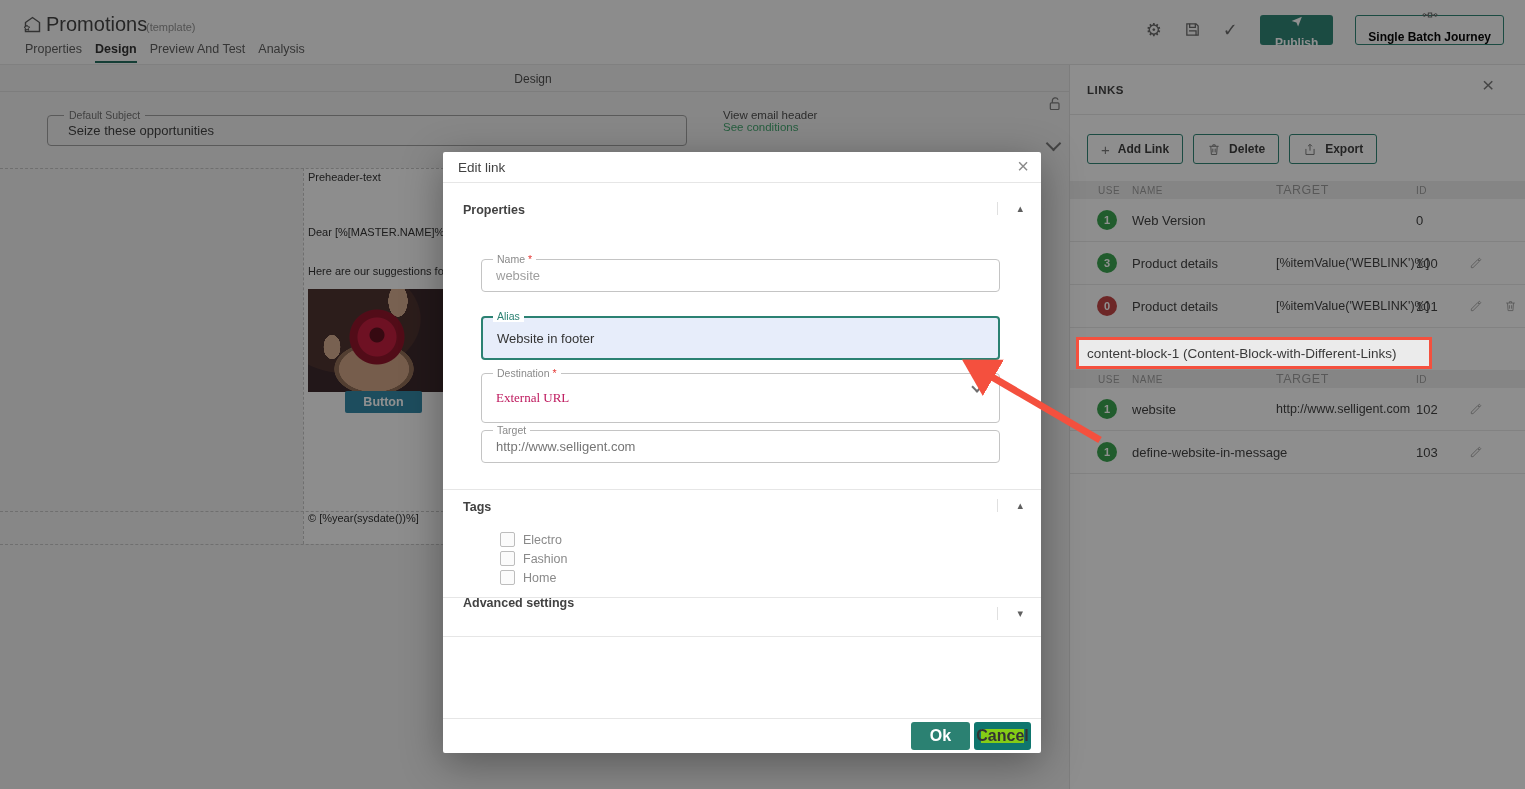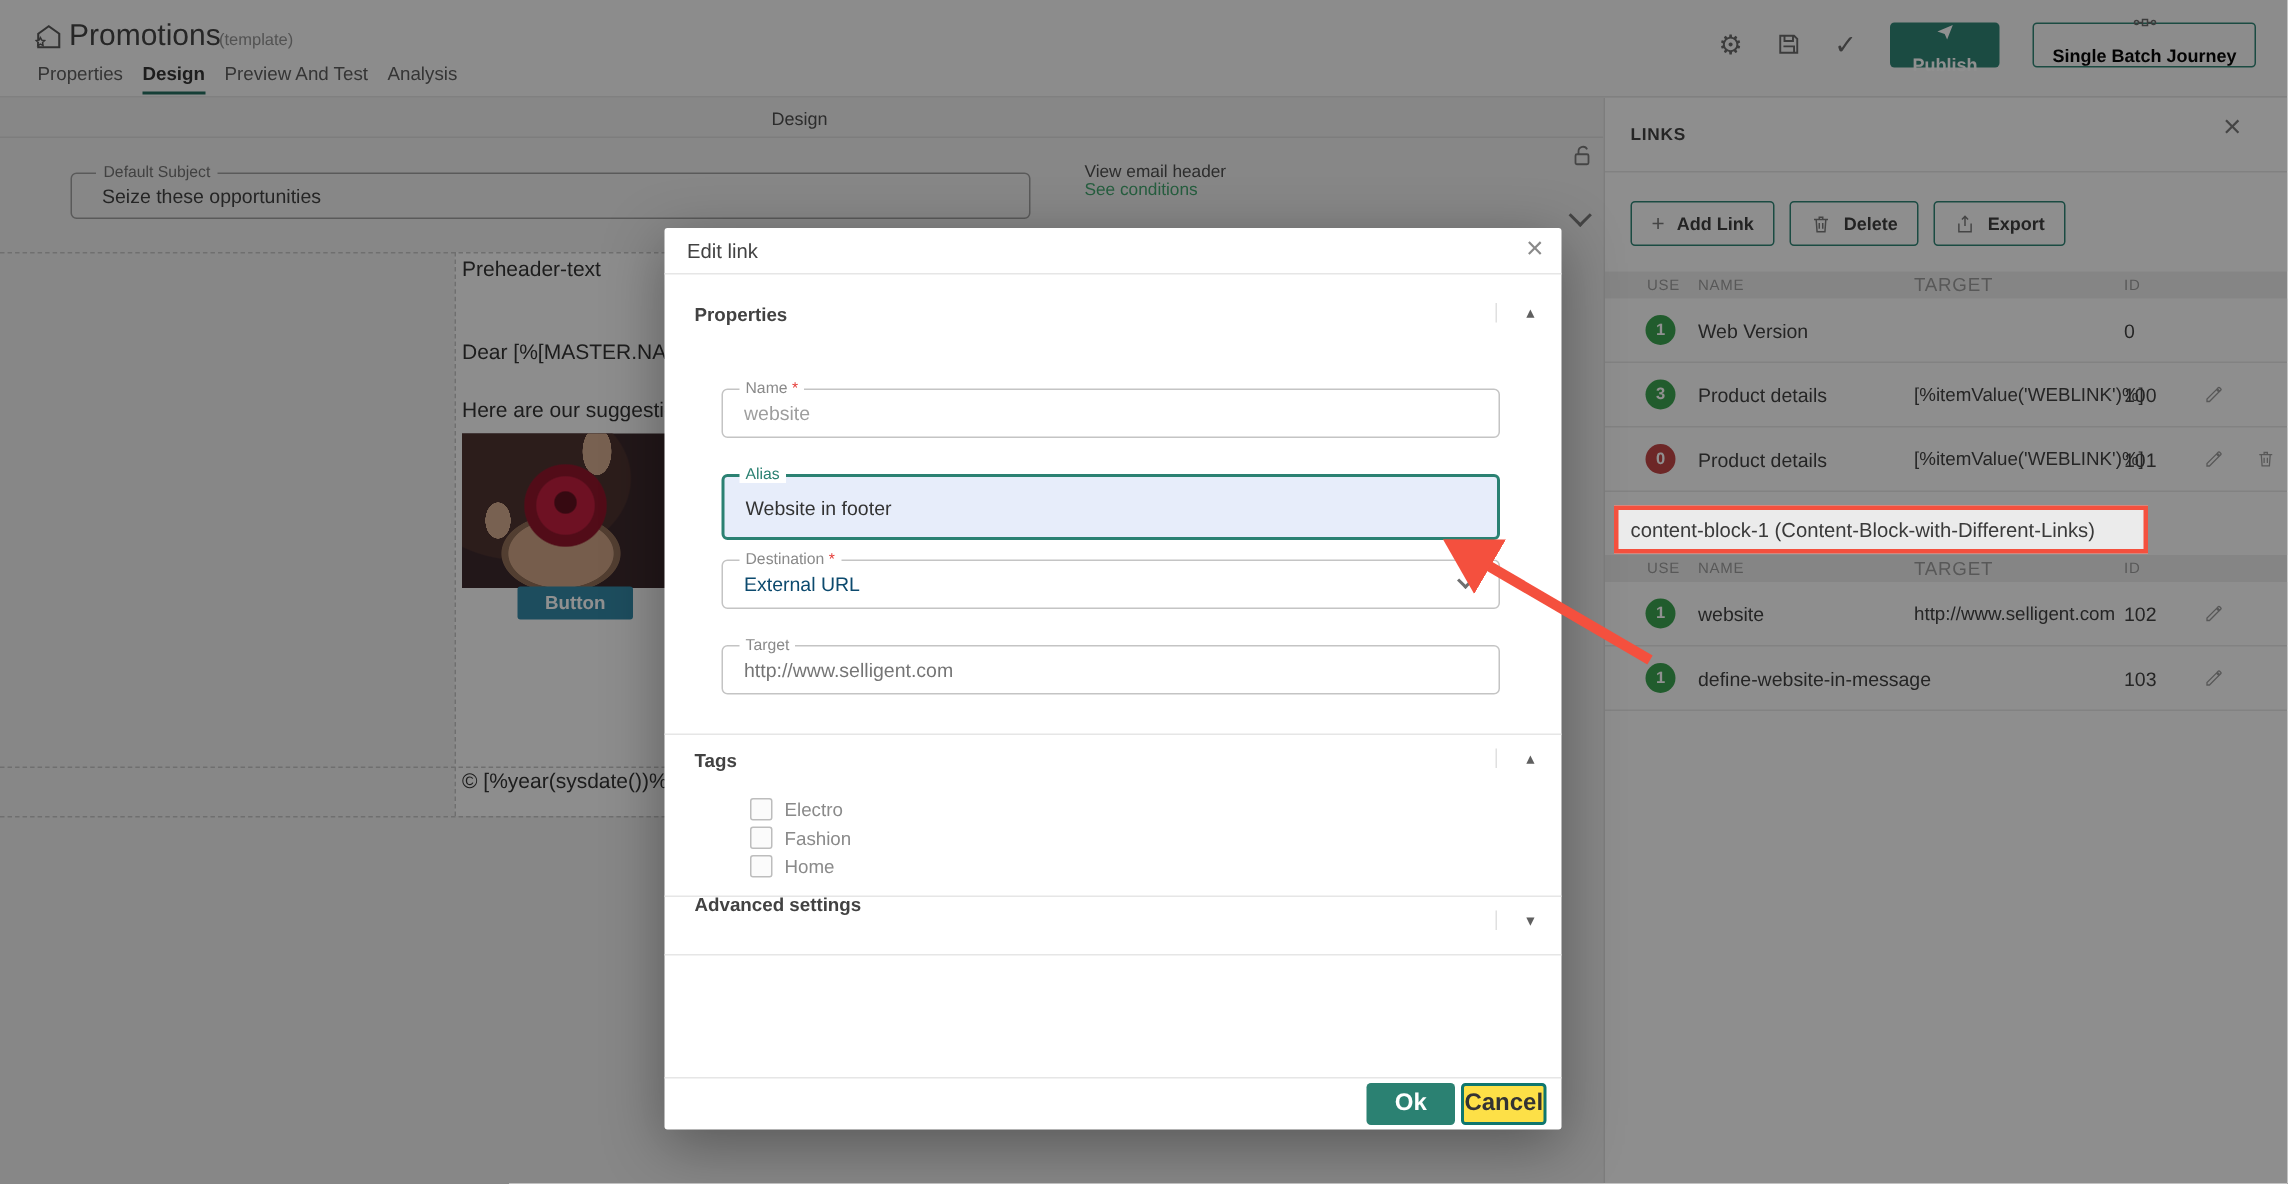--- a/index.html
+++ b/index.html
@@ -29,21 +29,21 @@
   .dash-h { position:absolute; height:0; border-top:1px dashed #c4c4c4; }
   .dash-v { position:absolute; width:0; border-left:1px dashed #c4c4c4; }
   .fieldset { position:absolute; border:1px solid #9d9d9d; border-radius:4px; }
   .fieldset .legend { position:absolute; top:-7px; left:16px; padding:0 5px; font-size:10.5px; color:#6f6f6f; background:#efefef; }
   .subject-value { position:absolute; left:20px; top:7px; font-size:13px; color:#3c3c3c; }
   .hdr-link1 { position:absolute; left:723px; top:17px; font-size:11.5px; color:#4a4a4a; }
   .hdr-link2 { position:absolute; left:723px; top:29px; font-size:11.5px; color:#3fa46c; cursor:pointer; }
   .lock-icon { position:absolute; left:1047px; top:4px; cursor:pointer; }
   .chev { display:inline-block; width:11px; height:11px; border-right:2px solid #757575; border-bottom:2px solid #757575; transform:rotate(45deg); }
   .canvas-chev { position:absolute; left:1048px; top:46px; cursor:pointer; }
-  .email-text { position:absolute; font-size:14px; color:#2e2e2e; cursor:pointer; }
+  .email-text { position:absolute; font-size:11px; color:#2e2e2e; cursor:pointer; }
   .photo { position:absolute; left:308px; top:197px; width:597px; height:103px; cursor:pointer;
     background-color:#372327;
     background-image:
       radial-gradient(circle at 69px 46px, #5c0a18 0 7px, transparent 8px),
       radial-gradient(circle at 69px 48px, #c2183a 0 19px, #8e1026 20px 27px, transparent 28px),
       radial-gradient(ellipse 16px 26px at 90px 12px, #d3a98c 0 60%, transparent 61%),
       radial-gradient(ellipse 14px 20px at 24px 58px, #d3a98c 0 60%, transparent 61%),
       radial-gradient(ellipse 58px 38px at 66px 80px, #cfa383 0 60%, #8e6a52 61% 68%, transparent 69%),
       radial-gradient(ellipse 120px 90px at 40px 30px, #4a2e2a 0 60%, transparent 61%);
   }
@@ -86,30 +86,30 @@
   .sec-label { position:absolute; left:20px; font-size:12.5px; font-weight:bold; color:#424242; }
   .sec-caret { position:absolute; right:18px; width:26px; text-align:right; font-size:11px; color:#5f5f5f;
     border-left:1px solid #e0e0e0; padding-left:12px; cursor:pointer; }
   .field { position:absolute; left:38px; width:519px; }
   .flabel { position:absolute; top:-6px; left:12px; padding:0 4px; background:#fff; font-size:10.5px; color:#8a8a8a; z-index:2; }
   .flabel .req { color:#e53935; }
   .finput { width:100%; height:33px; border:1px solid #c4c4c4; border-radius:4px; padding:0 14px; font-size:13px;
     font-family:"Liberation Sans",sans-serif; background:#fff; color:#9e9e9e; outline:none; }
   .field.alias .flabel { color:#2b8172; }
   .field.alias .finput { height:44px; border:2px solid #2b8172; background:#e7edfa; color:#333; }
-  .fselect { width:100%; height:33px; border:1px solid #c4c4c4; border-radius:4px; padding:0 14px; font-size:13px;
-    color:#0c4a6e; display:flex; align-items:center; cursor:pointer; position:relative; }
+  .fselect { width:100%; height:50px; border:1px solid #c4c4c4; border-radius:4px; padding:0 14px; font-size:13px;
+    color:#be185d; display:flex; align-items:center; cursor:pointer; position:relative;font-family:Liberation Serif, serif; }
   .fselect .chev { position:absolute; right:18px; top:9px; width:8px; height:8px; border-color:#6f6f6f; }
   .cbrow { position:absolute; left:57px; display:flex; align-items:center; gap:8px; }
   .cbox { width:15px; height:15px; border:1px solid #bdbdbd; border-radius:2px; background:#fbfbfb; cursor:pointer; }
   .cblabel { font-size:12.5px; color:#8a8a8a; }
   .m-btn { position:absolute; top:570px; height:28px; border-radius:3px; font-size:16px; font-weight:bold;
     display:flex; align-items:center; justify-content:center; cursor:pointer; }
   .m-ok { left:468px; width:59px; background:#2b8172; color:#fff; }
-  .m-cancel { left:531px; width:57px; background:#fde047; border:2px solid #0f766e; color:#333; }
+  .m-cancel { left:531px; width:57px; background:#84cc16; border:7px solid #0f766e; color:#333; }
 
   
   .anno-box { position:absolute; left:1076px; top:337px; width:356px; height:32px; background:#ebebeb;
     border:3px solid #f4503e; z-index:70; display:flex; align-items:center; padding-left:8px;
     font-size:13.5px; color:#3a3a3a; white-space:nowrap; }
   .anno-arrow { position:absolute; left:0; top:0; z-index:70; pointer-events:none; }
   svg.ic { display:block; }
 </style>
 </head>
 <body>

